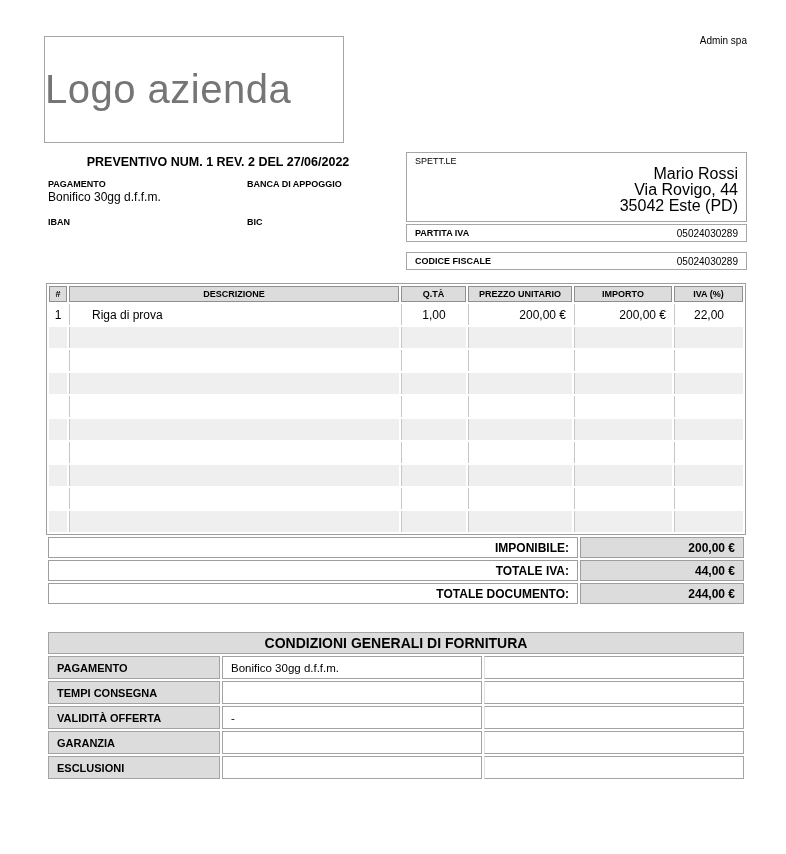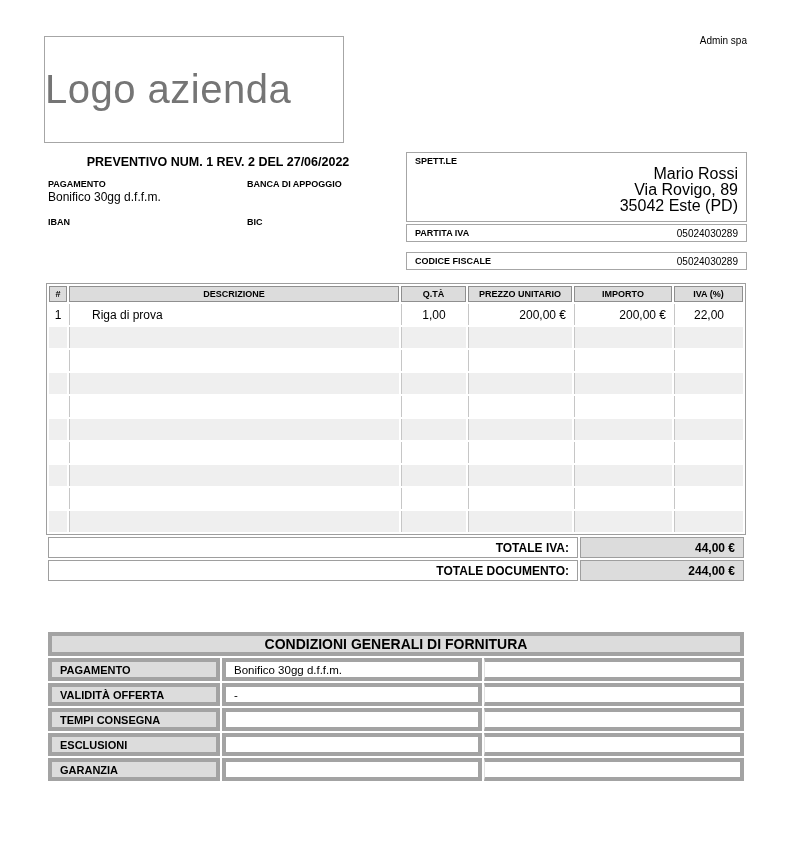--- a/index.html
+++ b/index.html
@@ -40,21 +40,21 @@
   .val-pagamento { left: 2px; top: 35px; }
   .lbl-iban { left: 2px; top: 62px; }
   .lbl-bic  { left: 201px; top: 62px; }
 
   
   .recipient { position: absolute; left: 406px; top: 152px; width: 341px; }
   .recipient .addr-cell {
     border: 1px solid #a6a6a6; height: 70px; padding: 3px 8px 4px 8px;
     margin-bottom: 2px;
   }
-  .recipient .tag { font-size: 9px; font-weight: bold; }
+  .recipient .tag { font-size: 9px; font-weight: normal; }
   .recipient .addr-line { font-size: 16px; line-height: 16px; text-align: right; }
   .recipient .fiscal-row {
     border: 1px solid #a6a6a6; height: 18px; margin-bottom: 10px;
     display: flex; align-items: center; justify-content: space-between;
     padding: 0 8px;
   }
   .recipient .fiscal-row .f-label { font-size: 9px; font-weight: bold; }
   .recipient .fiscal-row .f-value { font-size: 10px; }
 
   
@@ -90,21 +90,21 @@
   }
   table.totals td.t-label { text-align: right; padding-right: 8px; background: #fff; }
   table.totals td.t-value { text-align: right; padding-right: 8px; background: #dcdcdc; }
 
   
   .cond-wrap { position: absolute; left: 46px; top: 630px; width: 700px; }
   table.cond {
     width: 700px; table-layout: fixed;
     border-collapse: separate; border-spacing: 2px;
   }
-  table.cond td { border: 4px solid #a3a3a3; overflow: hidden; white-space: nowrap; }
+  table.cond td { border: 1px solid #a3a3a3; overflow: hidden; white-space: nowrap; }
   table.cond td.c-title {
     background: #dcdcdc; height: 22px; text-align: center;
     font-size: 14px; font-weight: bold;
   }
   table.cond td.c-label {
     background: #dcdcdc; height: 23px; font-size: 11px; font-weight: bold;
     padding-left: 8px;
   }
   table.cond td.c-value { background: #fff; font-size: 11.5px; padding-left: 8px; }
   table.cond td.c-extra { background: #fff; border-left: 1px solid #e2e2e2; }
@@ -132,21 +132,21 @@
     <div class="field-label lbl-banca">BANCA DI APPOGGIO</div>
     <div class="field-value val-pagamento">Bonifico 30gg d.f.f.m.</div>
     <div class="field-label lbl-iban">IBAN</div>
     <div class="field-label lbl-bic">BIC</div>
   </div>
 
   <div class="recipient">
     <div class="addr-cell">
       <div class="tag">SPETT.LE</div>
       <div class="addr-line">Mario Rossi</div>
-      <div class="addr-line">Via Rovigo, 89</div>
+      <div class="addr-line">Via Rovigo, 44</div>
       <div class="addr-line">35042 Este (PD)</div>
     </div>
     <div class="fiscal-row">
       <span class="f-label">PARTITA IVA</span>
       <span class="f-value">05024030289</span>
     </div>
     <div class="fiscal-row">
       <span class="f-label">CODICE FISCALE</span>
       <span class="f-value">05024030289</span>
     </div>
@@ -257,20 +257,24 @@
     </table>
   </div>
 
   <div class="totals-wrap">
     <table class="totals">
       <colgroup>
           <col style="width:530px">
           <col style="width:164px">
         </colgroup>
       <tbody>
+          <tr>
+        <td class="t-label">IMPONIBILE:</td>
+        <td class="t-value">200,00 €</td>
+      </tr>
       <tr>
         <td class="t-label">TOTALE IVA:</td>
         <td class="t-value">44,00 €</td>
       </tr>
       <tr>
         <td class="t-label">TOTALE DOCUMENTO:</td>
         <td class="t-value">244,00 €</td>
       </tr>
     </tbody>
       </table>
@@ -286,37 +290,37 @@
       <tbody>
           <tr>
         <td class="c-title" colspan="3">CONDIZIONI GENERALI DI FORNITURA</td>
       </tr>
       <tr>
         <td class="c-label">PAGAMENTO</td>
         <td class="c-value">Bonifico 30gg d.f.f.m.</td>
         <td class="c-value c-extra"></td>
       </tr>
       <tr>
+        <td class="c-label">TEMPI CONSEGNA</td>
+        <td class="c-value"></td>
+        <td class="c-value c-extra"></td>
+      </tr>
+      <tr>
         <td class="c-label">VALIDITÀ OFFERTA</td>
         <td class="c-value">-</td>
         <td class="c-value c-extra"></td>
       </tr>
       <tr>
-        <td class="c-label">TEMPI CONSEGNA</td>
+        <td class="c-label">GARANZIA</td>
         <td class="c-value"></td>
         <td class="c-value c-extra"></td>
       </tr>
       <tr>
         <td class="c-label">ESCLUSIONI</td>
         <td class="c-value"></td>
         <td class="c-value c-extra"></td>
       </tr>
-      <tr>
-        <td class="c-label">GARANZIA</td>
-        <td class="c-value"></td>
-        <td class="c-value c-extra"></td>
-      </tr>
     </tbody>
       </table>
   </div>
 
 
 </div>
 
 </body></html>

